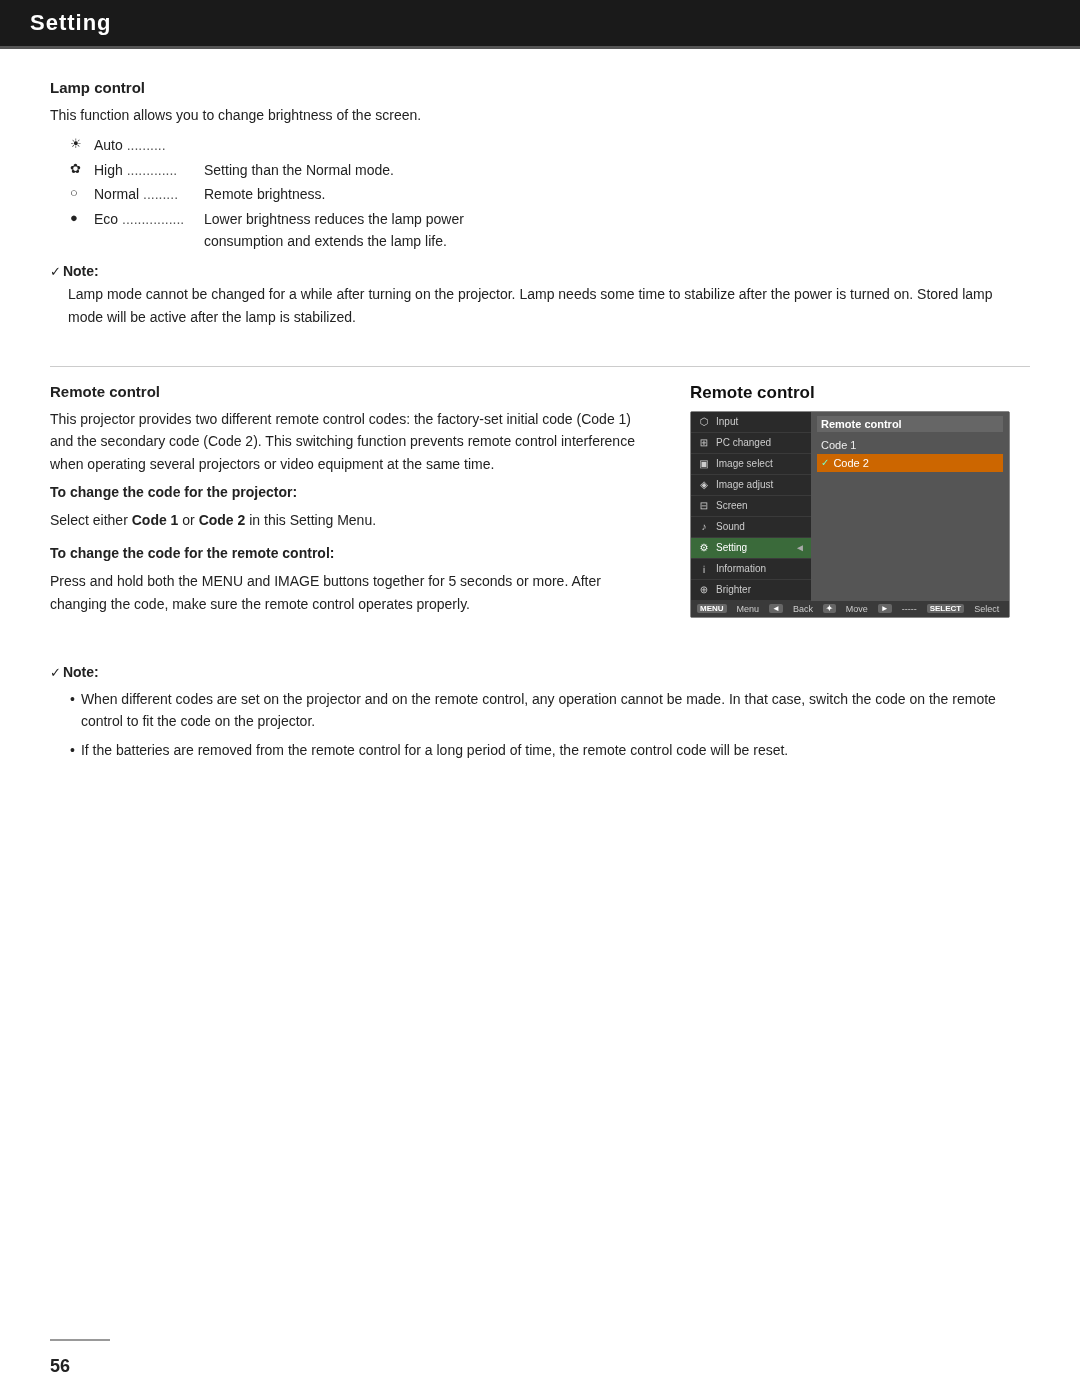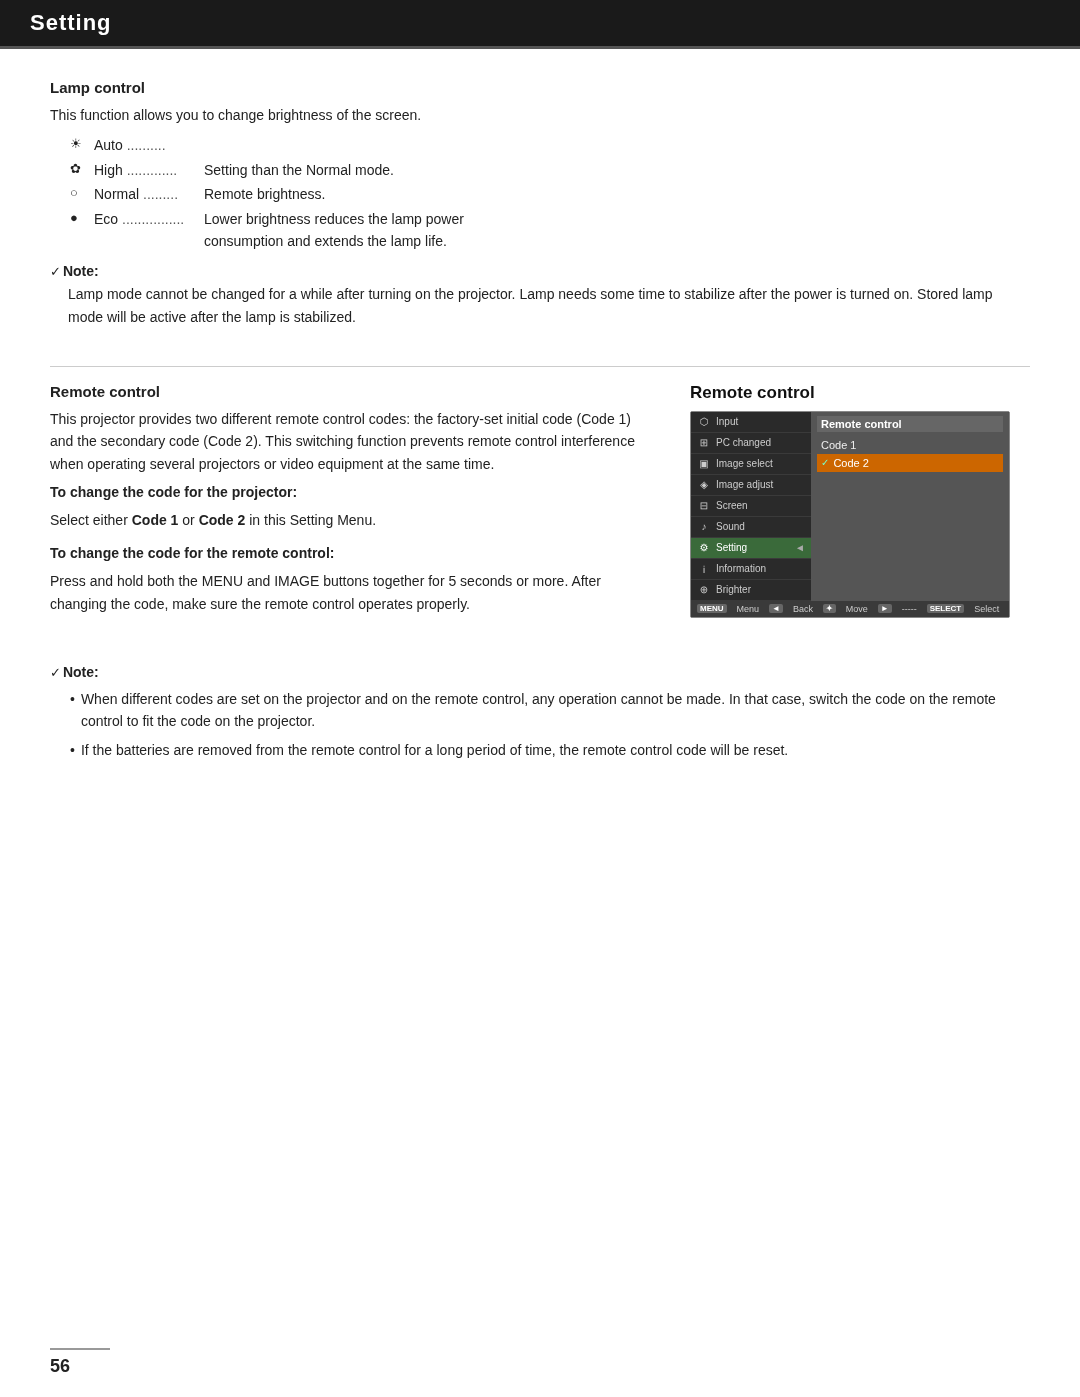--- a/index.html
+++ b/index.html
@@ -257,21 +257,21 @@
 
     
     .page-footer {
       position: absolute;
       bottom: 20px;
       left: 50px;
       font-size: 18px;
       font-weight: bold;
       color: #222;
       border-top: 2px solid #999;
-      padding-top: 6px;
+      padding-top: 15px;
       width: 60px;
       text-align: left;
     }
 
     
     .dots {
       color: #555;
     }
 
     .mb-section {

